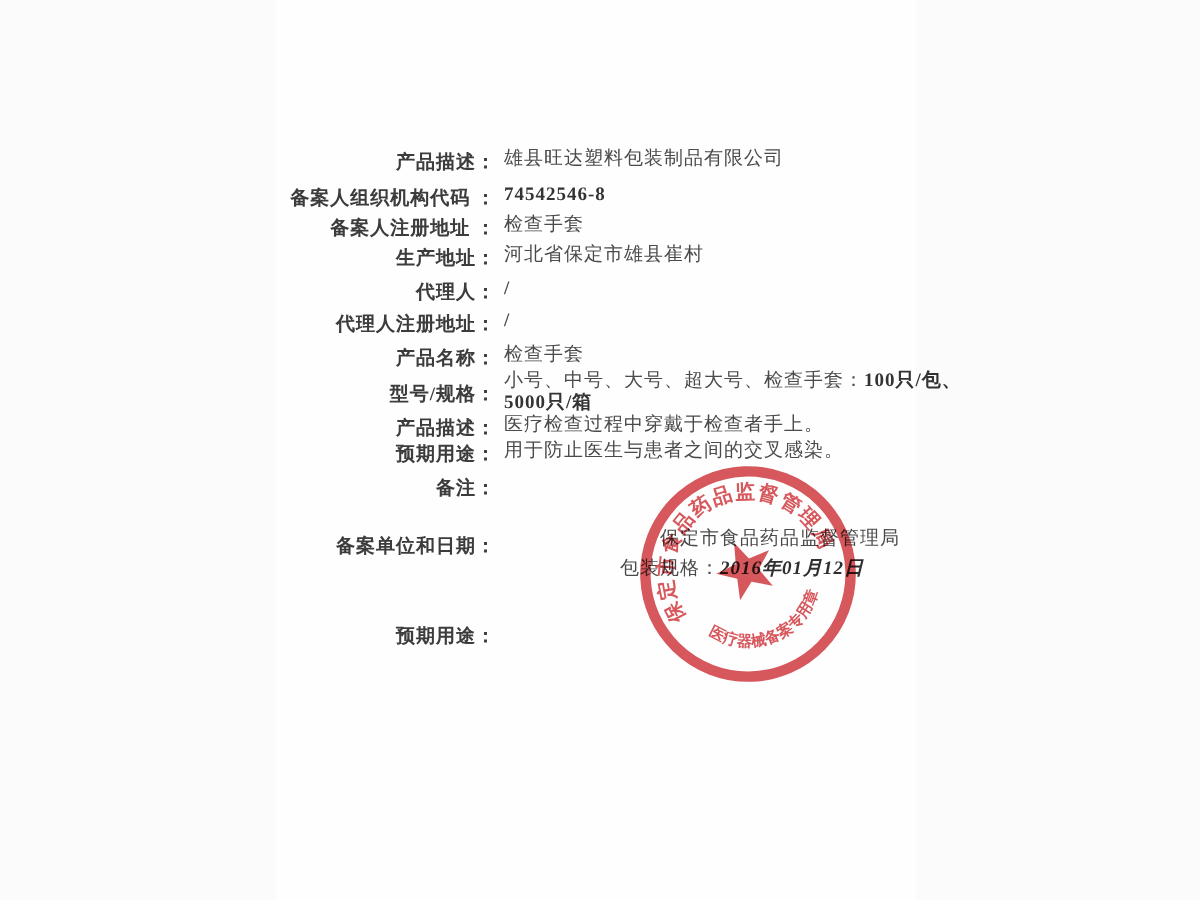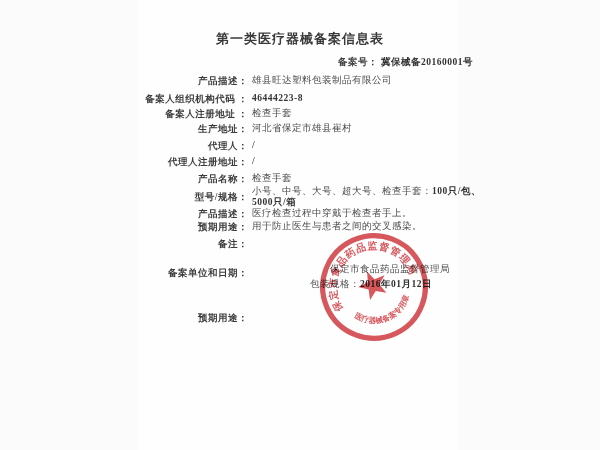--- a/index.html
+++ b/index.html
@@ -33,52 +33,47 @@
     position:absolute;left:252px;width:232px;
     font-size:9.5px;color:#4a4a4a;letter-spacing:.5px;line-height:11px;
   }
   .val b{color:#333;}
   .filing-line1{
     position:absolute;top:263px;left:330px;font-size:9.5px;color:#4a4a4a;letter-spacing:.5px;
   }
   .filing-line2{
     position:absolute;top:278px;left:310px;font-size:9.5px;color:#4a4a4a;letter-spacing:.5px;
   }
-  .filing-line2 b{color:#2f2f2f;}
+  .filing-line2 b{color:#2f2f2f;font-style:italic;}
   .stamp{
     position:absolute;left:317px;top:230px;width:114px;height:114px;
     transform:rotate(-24deg);
     mix-blend-mode:multiply;opacity:.82;
     pointer-events:none;
   }
 </style>
 </head>
 <body>
 
 <div class="canvas">
   <div class="scan-margin left"></div>
   <div class="scan-margin right"></div>
 
   <div class="page">
 
-    <h1 class="doc-title">第一类医疗器械备案信息表</h1>
 
-    <div class="record-no">
-      <span>备案号：</span>
-      <span class="num">冀保械备20160001号</span>
-    </div>
 
     <div class="row" style="top:75px">
       <div class="lbl">产品描述：</div>
       <div class="val">雄县旺达塑料包装制品有限公司</div>
     </div>
 
     <div class="row" style="top:93px">
       <div class="lbl">备案人组织机构代码 ：</div>
-      <div class="val" style="font-weight:bold;color:#333">46444223-8</div>
+      <div class="val" style="font-weight:bold;color:#333">74542546-8</div>
     </div>
 
     <div class="row" style="top:108px">
       <div class="lbl">备案人注册地址 ：</div>
       <div class="val">检查手套</div>
     </div>
 
     <div class="row" style="top:123px">
       <div class="lbl">生产地址：</div>
       <div class="val">河北省保定市雄县崔村</div>

